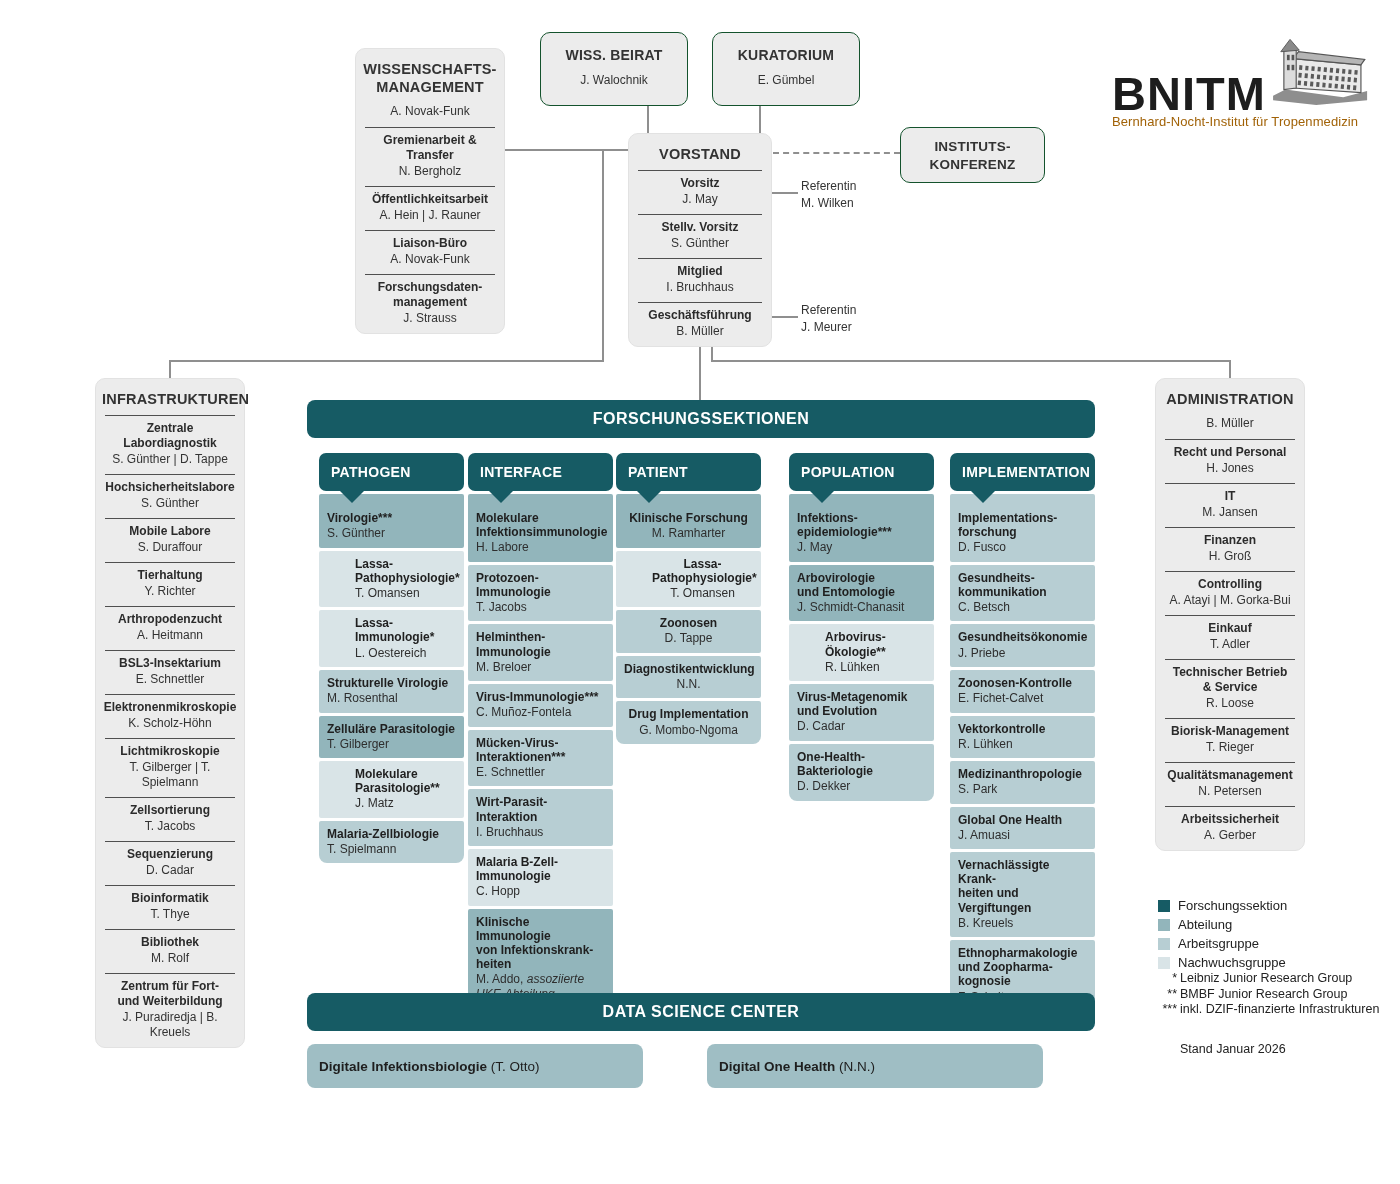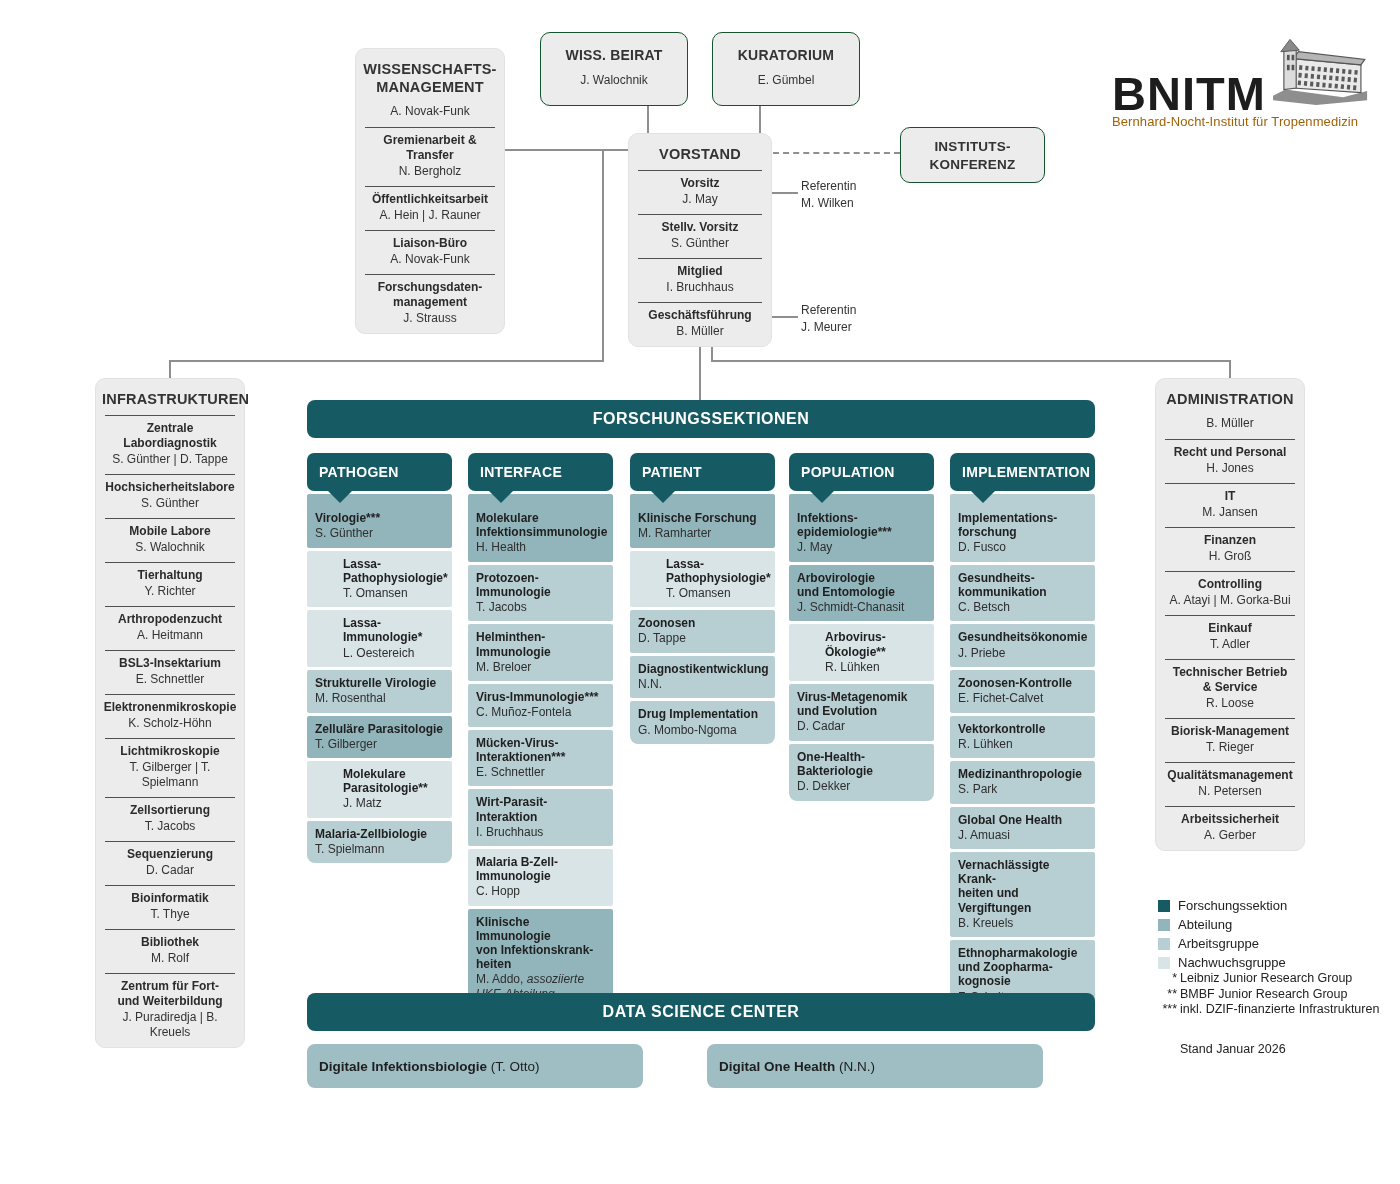--- a/index.html
+++ b/index.html
@@ -234,21 +234,21 @@
           <div class="gname">S. Günther | D. Tappe</div>
         </div>
         <div class="gdiv"></div>
         <div class="gitem">
           <div class="gtitle">Hochsicherheitslabore</div>
           <div class="gname">S. Günther</div>
         </div>
         <div class="gdiv"></div>
         <div class="gitem">
           <div class="gtitle">Mobile Labore</div>
-          <div class="gname">S. Walochnik</div>
+          <div class="gname">S. Duraffour</div>
         </div>
         <div class="gdiv"></div>
         <div class="gitem">
           <div class="gtitle">Tierhaltung</div>
           <div class="gname">Y. Richter</div>
         </div>
         <div class="gdiv"></div>
         <div class="gitem">
           <div class="gtitle">Arthropodenzucht</div>
           <div class="gname">A. Heitmann</div>
@@ -345,21 +345,21 @@
         <div class="gdiv"></div>
         <div class="gitem">
           <div class="gtitle">Arbeitssicherheit</div>
           <div class="gname">A. Gerber</div>
         </div>
       </div>
   </div>
 
   <div class="bigbar" style="left:307px;top:400px;width:788px;height:38px">FORSCHUNGSSEKTIONEN</div>
   <div id="sections">
-      <div class="col" style="left: 307px;">
+      <div class="col" style="left: 319px;">
         <div class="colhead">PATHOGEN</div>
         <div class="notch"></div>
         <div class="gb lv-abteilung first">
           <div class="btitle">Virologie***</div>
           <div class="bname">S. Günther</div>
         </div>
         <div class="gb lv-nachwuchs ind">
           <div class="btitle">Lassa-
 Pathophysiologie*</div>
           <div class="bname">T. Omansen</div>
@@ -385,21 +385,21 @@
           <div class="btitle">Malaria-Zellbiologie</div>
           <div class="bname">T. Spielmann</div>
         </div>
       </div>
       <div class="col" style="left: 468px;">
         <div class="colhead">INTERFACE</div>
         <div class="notch"></div>
         <div class="gb lv-abteilung first">
           <div class="btitle">Molekulare
 Infektionsimmunologie</div>
-          <div class="bname">H. Health</div>
+          <div class="bname">H. Labore</div>
         </div>
         <div class="gb lv-arbeitsgruppe">
           <div class="btitle">Protozoen-Immunologie</div>
           <div class="bname">T. Jacobs</div>
         </div>
         <div class="gb lv-arbeitsgruppe">
           <div class="btitle">Helminthen-
 Immunologie</div>
           <div class="bname">M. Breloer</div>
         </div>
@@ -421,21 +421,21 @@
 Immunologie</div>
           <div class="bname">C. Hopp</div>
         </div>
         <div class="gb lv-abteilung last">
           <div class="btitle">Klinische Immunologie
 von Infektionskrank-
 heiten</div>
           <div class="bname">M. Addo,<i> assoziierte UKE-Abteilung</i></div>
         </div>
       </div>
-      <div class="col" style="left: 630px;">
+      <div class="col" style="left: 616px; text-align: center;">
         <div class="colhead">PATIENT</div>
         <div class="notch"></div>
         <div class="gb lv-abteilung first">
           <div class="btitle">Klinische Forschung</div>
           <div class="bname">M. Ramharter</div>
         </div>
         <div class="gb lv-nachwuchs ind">
           <div class="btitle">Lassa-
 Pathophysiologie*</div>
           <div class="bname">T. Omansen</div>

